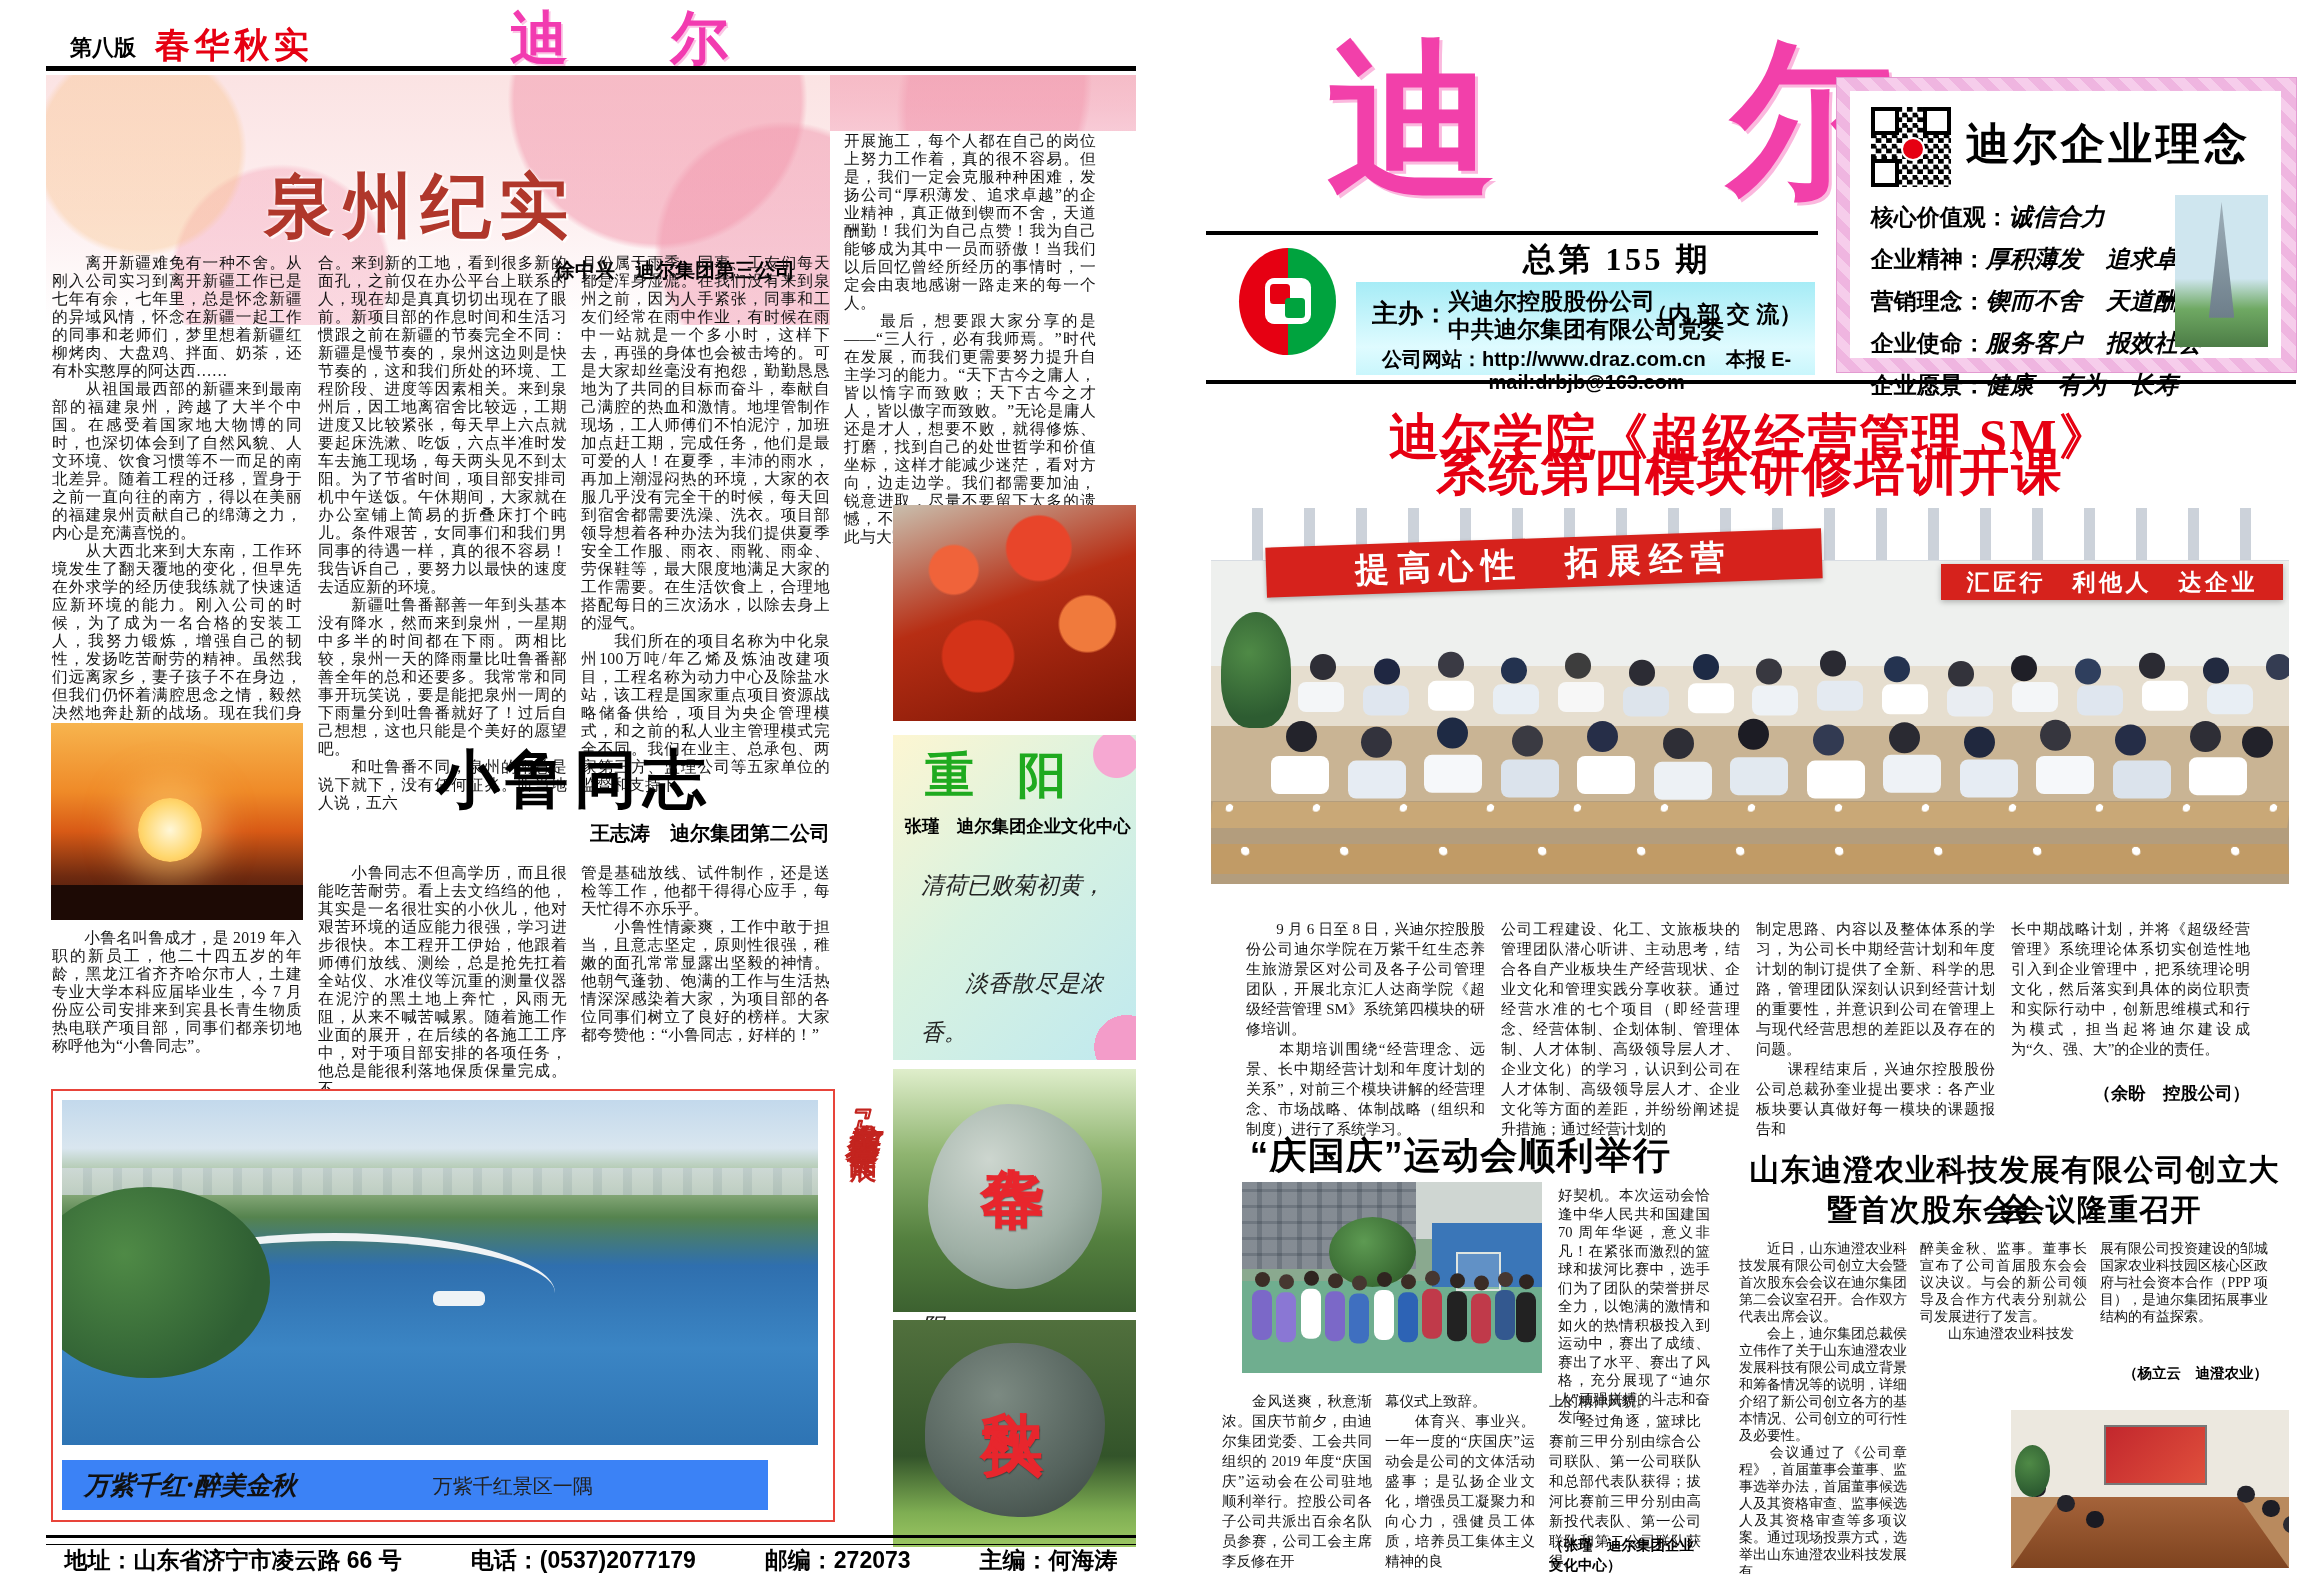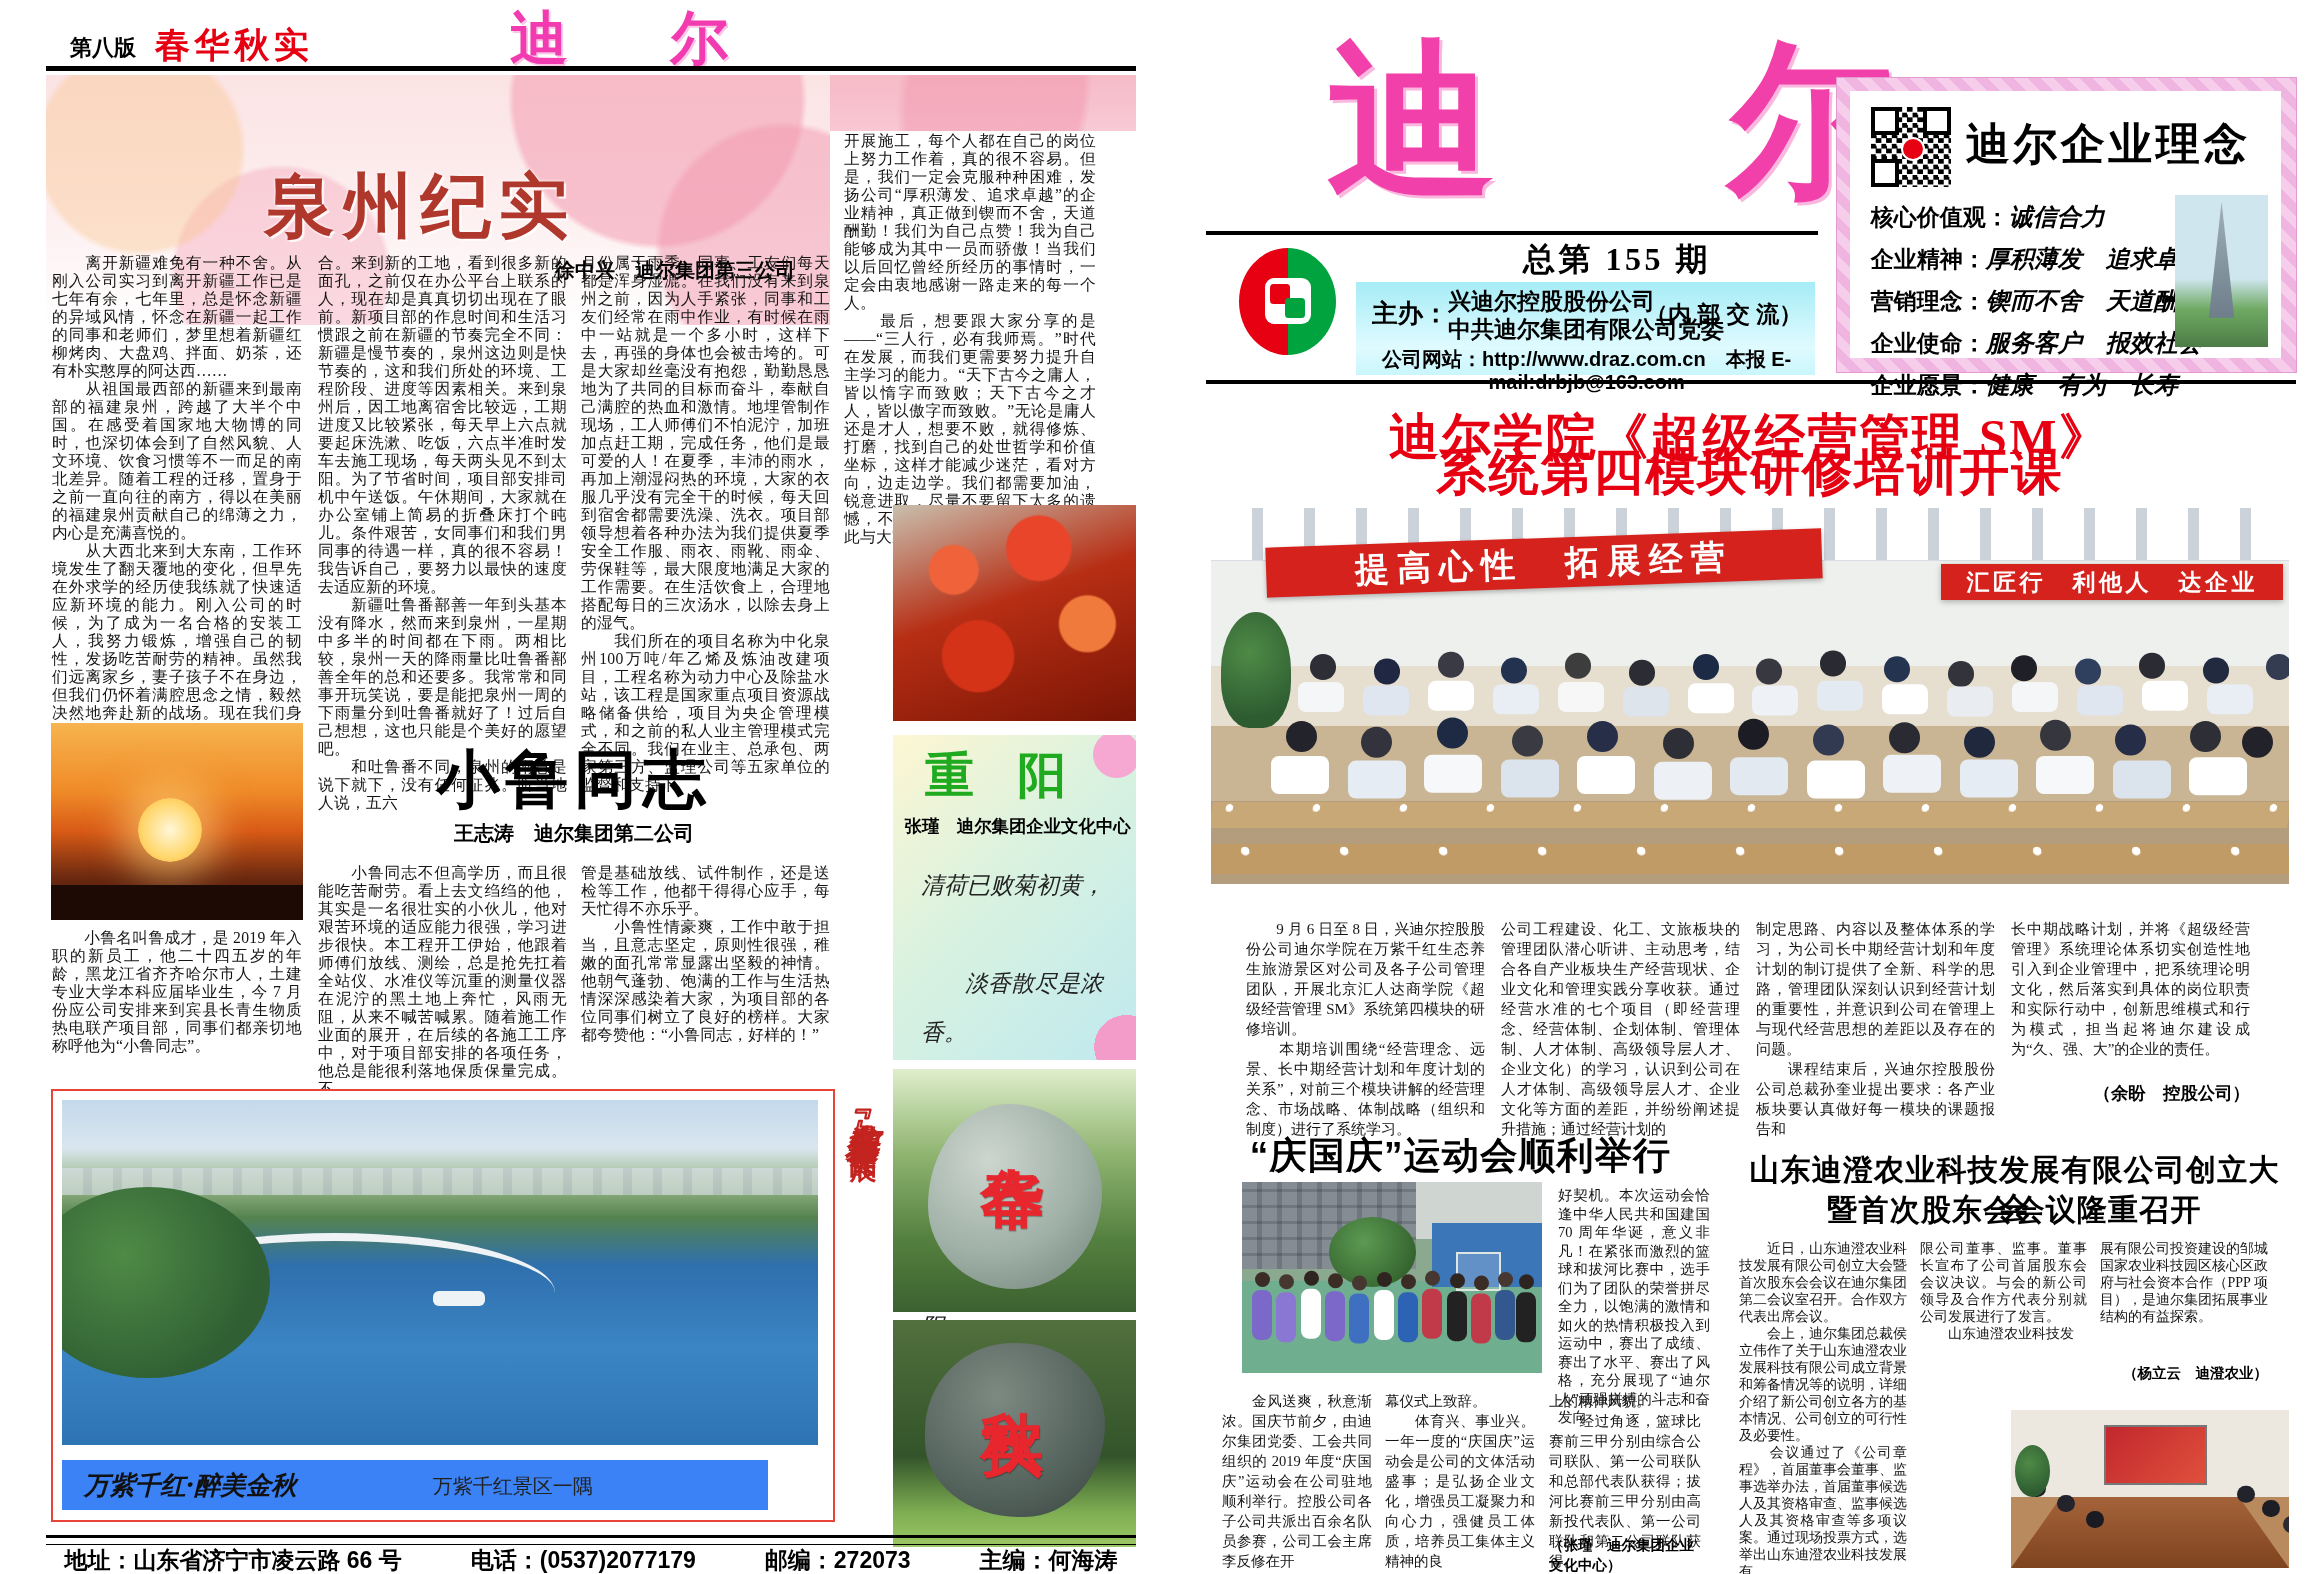--- a/index.html
+++ b/index.html
@@ -97,21 +97,21 @@
       linear-gradient(160deg,#c9bfae,#b72e14 45%,#7a1505);"></div>
 
   <div class="ph" style="left:51px;top:723px;width:252px;height:197px;background:linear-gradient(#f7b44e,#ef8a28 35%,#d85a16 55%,#6e2a10 78%,#351109);">
     <div style="position:absolute;left:87px;top:75px;width:64px;height:64px;border-radius:50%;background:radial-gradient(#fff7d8,#ffd76e 60%,#ffb23e);box-shadow:0 0 35px 17.4px #ffda7e88;"></div>
     <div style="position:absolute;left:0;bottom:0;width:100%;height:35px;background:#1d0a05;"></div>
   </div>
 
   <div class="abs col" style="left:52px;top:929px;width:250px;height:134px;">　　小鲁名叫鲁成才，是 2019 年入职的新员工，他二十四五岁的年龄，黑龙江省齐齐哈尔市人，土建专业大学本科应届毕业生，今 7 月份应公司安排来到宾县长青生物质热电联产项目部，同事们都亲切地称呼他为“小鲁同志”。</div>
 
   <div class="abs art-title" style="left:318px;top:749px;width:512px;text-align:center;">小鲁同志</div>
-  <div class="abs byline" style="left:318px;top:822px;width:512px;text-align:center;">王志涛　迪尔集团第二公司</div>
+  <div class="abs byline" style="left:318px;top:822px;width:512px;text-align:right;">王志涛　迪尔集团第二公司</div>
   <div class="abs col" style="left:318px;top:864px;width:249px;height:227px;">　　小鲁同志不但高学历，而且很能吃苦耐劳。看上去文绉绉的他，其实是一名很壮实的小伙儿，他对艰苦环境的适应能力很强，学习进步很快。本工程开工伊始，他跟着师傅们放线、测绘，总是抢先扛着全站仪、水准仪等沉重的测量仪器在泥泞的黑土地上奔忙，风雨无阻，从来不喊苦喊累。随着施工作业面的展开，在后续的各施工工序中，对于项目部安排的各项任务，他总是能很利落地保质保量完成。不</div>
   <div class="abs col" style="left:581px;top:864px;width:249px;height:227px;">管是基础放线、试件制作，还是送检等工作，他都干得得心应手，每天忙得不亦乐乎。
 　　小鲁性情豪爽，工作中敢于担当，且意志坚定，原则性很强，稚嫩的面孔常常显露出坚毅的神情。他朝气蓬勃、饱满的工作与生活热情深深感染着大家，为项目部的各位同事们树立了良好的榜样。大家都夸赞他：“小鲁同志，好样的！”</div>
 
   <div class="abs" style="left:893px;top:735px;width:243px;height:325px;background:
       radial-gradient(circle at 92% 6%,#f6a8d2 0 23px,transparent 24px),
       radial-gradient(circle at 96% 96%,#f39cc9 0 32px,transparent 32px),
       linear-gradient(135deg,#fdf6d2,#d9f2e0 45%,#bfe9ef);">
     <div class="green-title" style="position:absolute;left:32px;top:16px;">重 阳</div>
     <div class="byline" style="position:absolute;left:11.6px;top:80px;font-size:17.4px;">张瑾　迪尔集团企业文化中心</div>
@@ -236,21 +236,21 @@
 　　经过角逐，篮球比赛前三甲分别由综合公司联队、第一公司联队和总部代表队获得；拔河比赛前三甲分别由高新投代表队、第一公司联队和第二公司联队获得。</div>
   <div class="abs ncol" style="left:1385px;top:1391px;width:150px;height:171px;">幕仪式上致辞。
 　　体育兴、事业兴。一年一度的“庆国庆”运动会是公司的文体活动盛事；是弘扬企业文化，增强员工凝聚力和向心力，强健员工体质，培养员工集体主义精神的良</div>
   <div class="abs sig" style="left:1549px;top:1535px;width:152px;font-size:14.5px;text-align:left;">（张瑾　迪尔集团企业文化中心）</div>
 
   <div class="abs dhead" style="left:1739px;top:1151px;width:551px;">山东迪澄农业科技发展有限公司创立大会</div>
   <div class="abs dhead" style="left:1739px;top:1191px;width:551px;">暨首次股东会会议隆重召开</div>
   <div class="abs dcol" style="left:1739px;top:1240px;width:168px;height:322px;">　　近日，山东迪澄农业科技发展有限公司创立大会暨首次股东会会议在迪尔集团第二会议室召开。合作双方代表出席会议。
 　　会上，迪尔集团总裁侯立伟作了关于山东迪澄农业发展科技有限公司成立背景和筹备情况等的说明，详细介绍了新公司创立各方的基本情况、公司创立的可行性及必要性。
 　　会议通过了《公司章程》，首届董事会董事、监事选举办法，首届董事候选人及其资格审查、监事候选人及其资格审查等多项议案。通过现场投票方式，选举出山东迪澄农业科技发展有</div>
-  <div class="abs dcol" style="left:1920px;top:1240px;width:167px;height:162px;">限公司董事、监事。董事长宣布了公司首届股东会会议决议。与会的新公司领导及合作方代表分别就公司发展进行了发言。
+  <div class="abs dcol" style="left:1920px;top:1240px;width:167px;height:162px;">醉美金秋、监事。董事长宣布了公司首届股东会会议决议。与会的新公司领导及合作方代表分别就公司发展进行了发言。
 　　山东迪澄农业科技发</div>
   <div class="abs dcol" style="left:2100px;top:1240px;width:168px;height:122px;">展有限公司投资建设的邹城国家农业科技园区核心区政府与社会资本合作（PPP 项目），是迪尔集团拓展事业结构的有益探索。</div>
   <div class="abs sig" style="left:2100px;top:1363px;width:168px;font-size:14.5px;">（杨立云　迪澄农业）</div>
   <div class="ph" style="left:2011px;top:1410px;width:278px;height:158px;background:linear-gradient(#ece8df 0 55%,#b98a5e 55% 100%);">
     <div style="position:absolute;left:93px;top:15px;width:99px;height:56px;background:linear-gradient(135deg,#c2272d,#e0503c);border:2.3px solid #777;"></div>
     <div style="position:absolute;left:0;top:87px;width:278px;height:71px;background:linear-gradient(#a5633a,#7e431f);clip-path:polygon(18% 0,82% 0,100% 100%,0 100%);"></div>
     <div class="heads" style="position:absolute;left:17.4px;top:70px;width:17.4px;height:17.4px;background:#1d1d25;box-shadow:29px 15px #23232b,58px 31px #1a1a22,209px 5.8px #23232b,234px 20px #1d1d25,255px 36px #2a2a32;"></div>
     <div style="position:absolute;left:3.5px;top:35px;width:35px;height:52px;border-radius:50%;background:radial-gradient(circle at 40% 35%,#4f8a46,#2d5c31 75%);"></div>
   </div>
 

